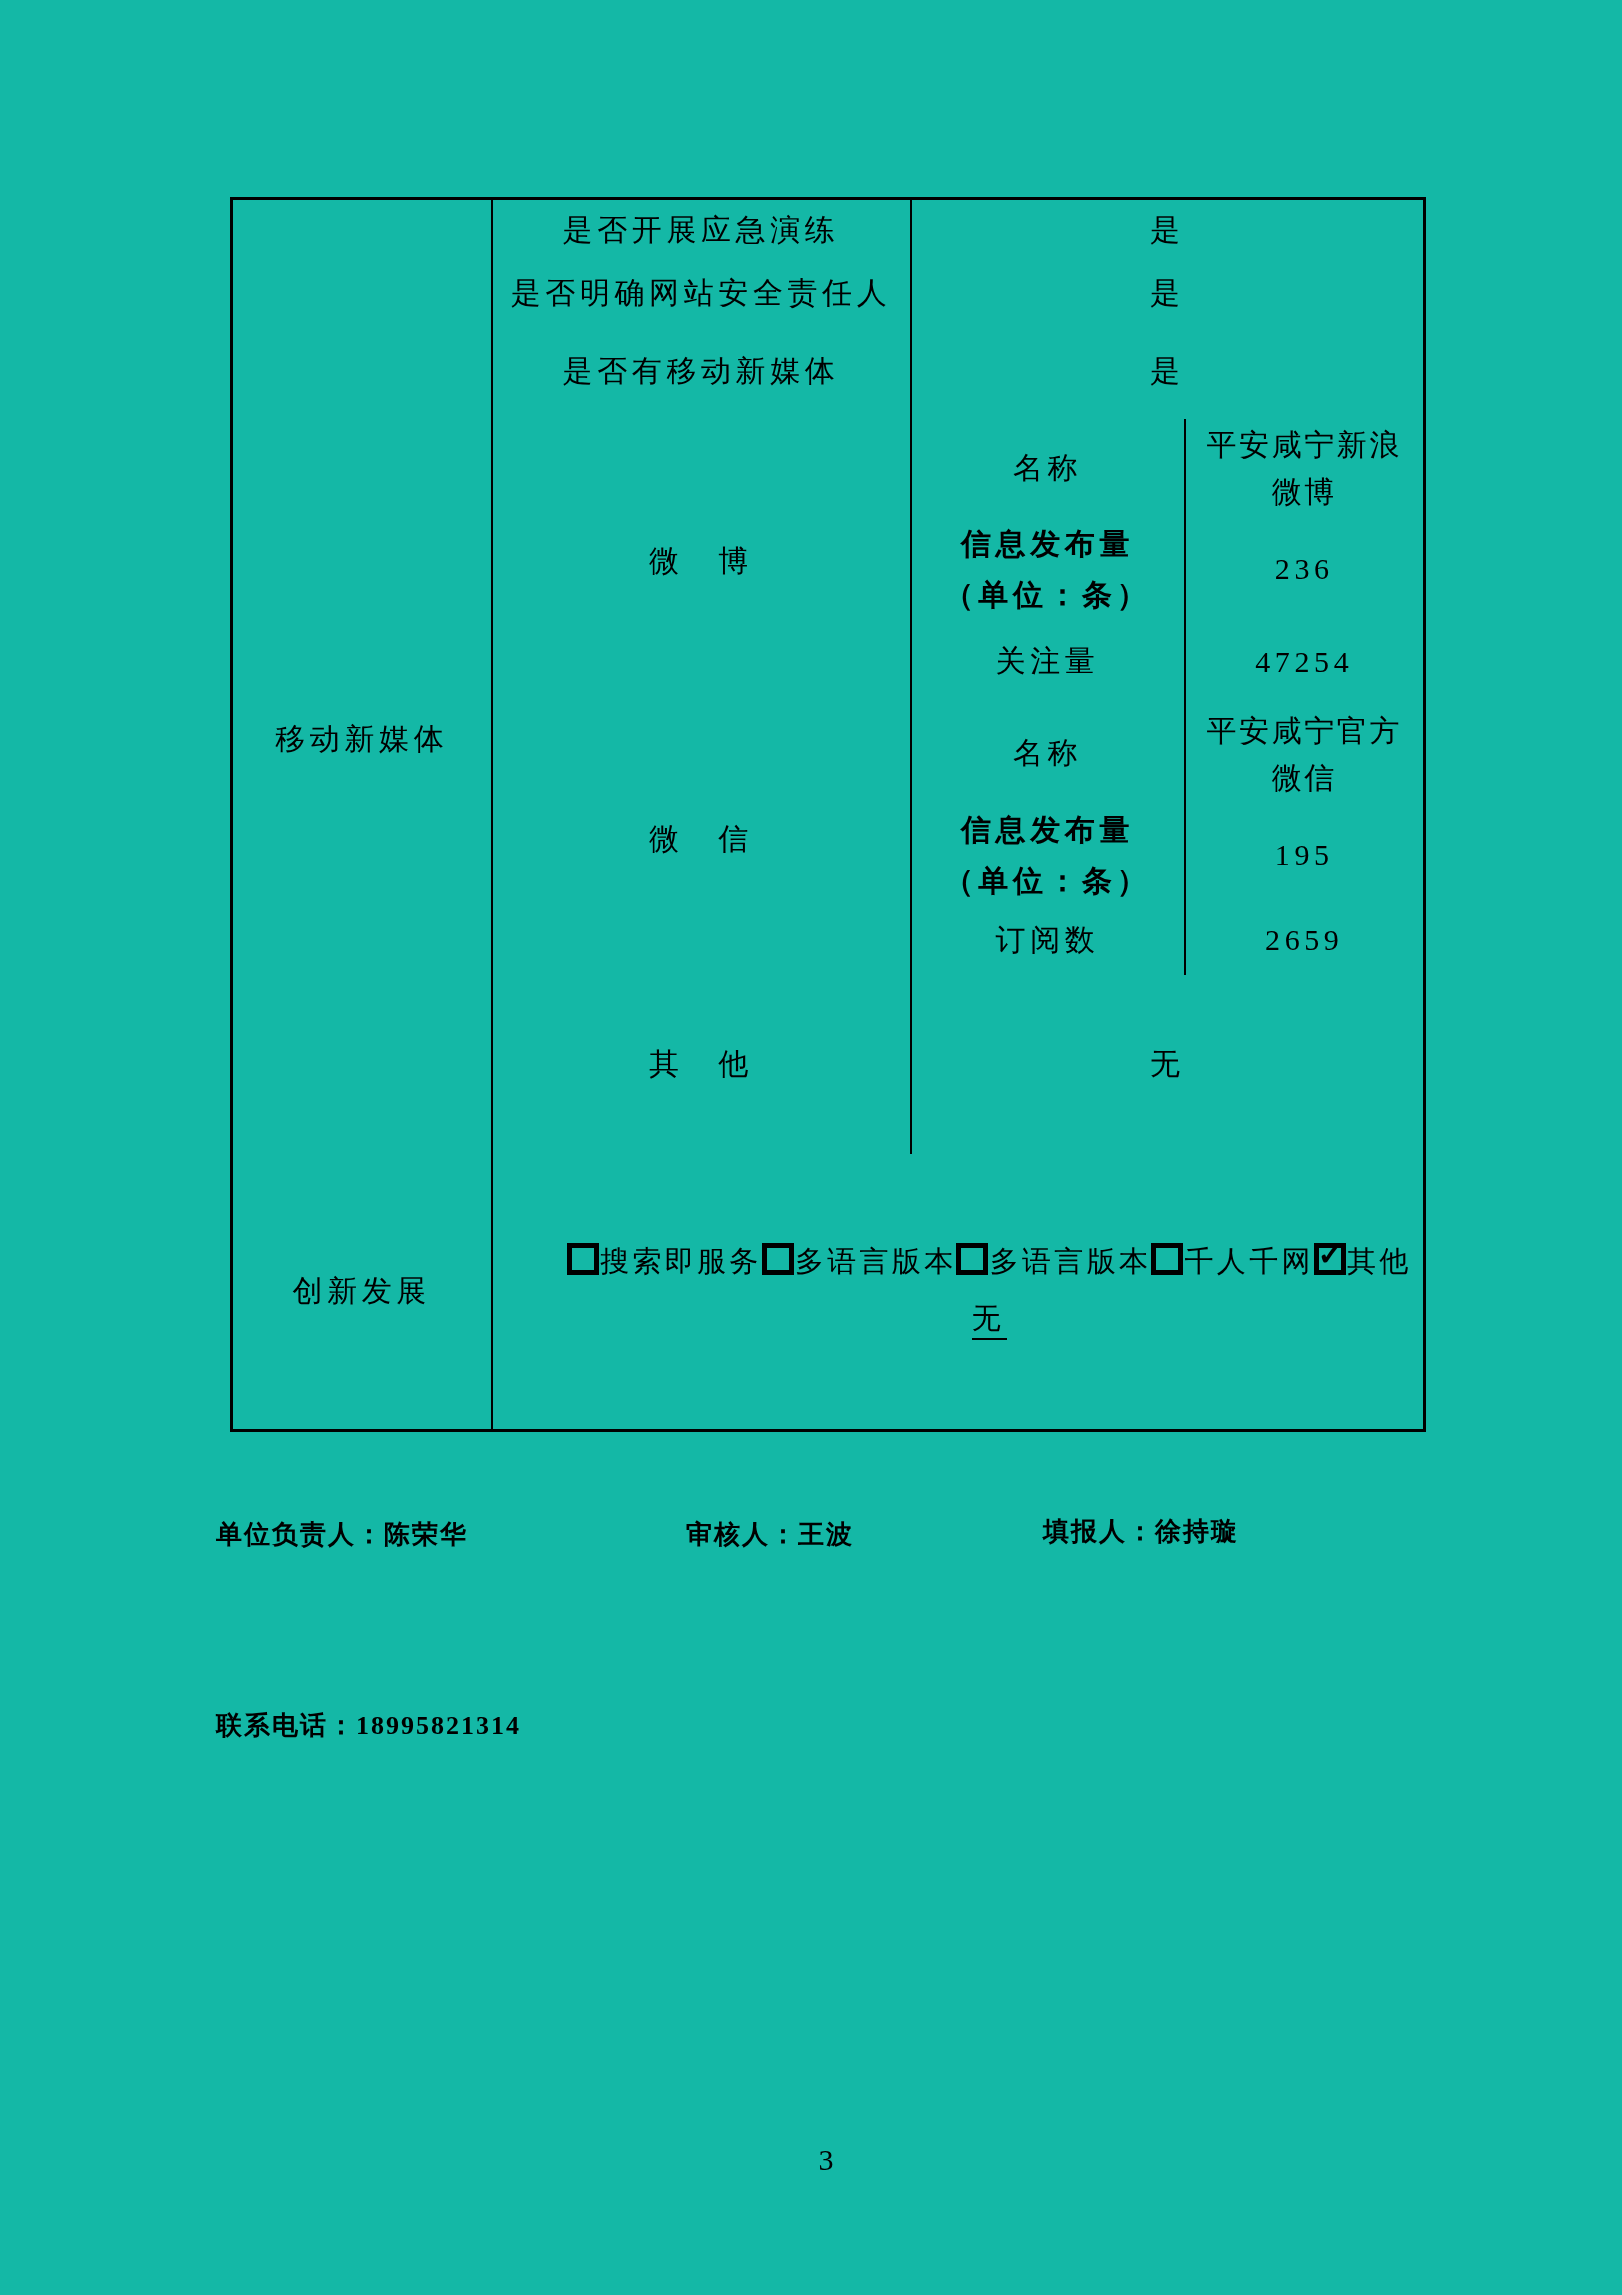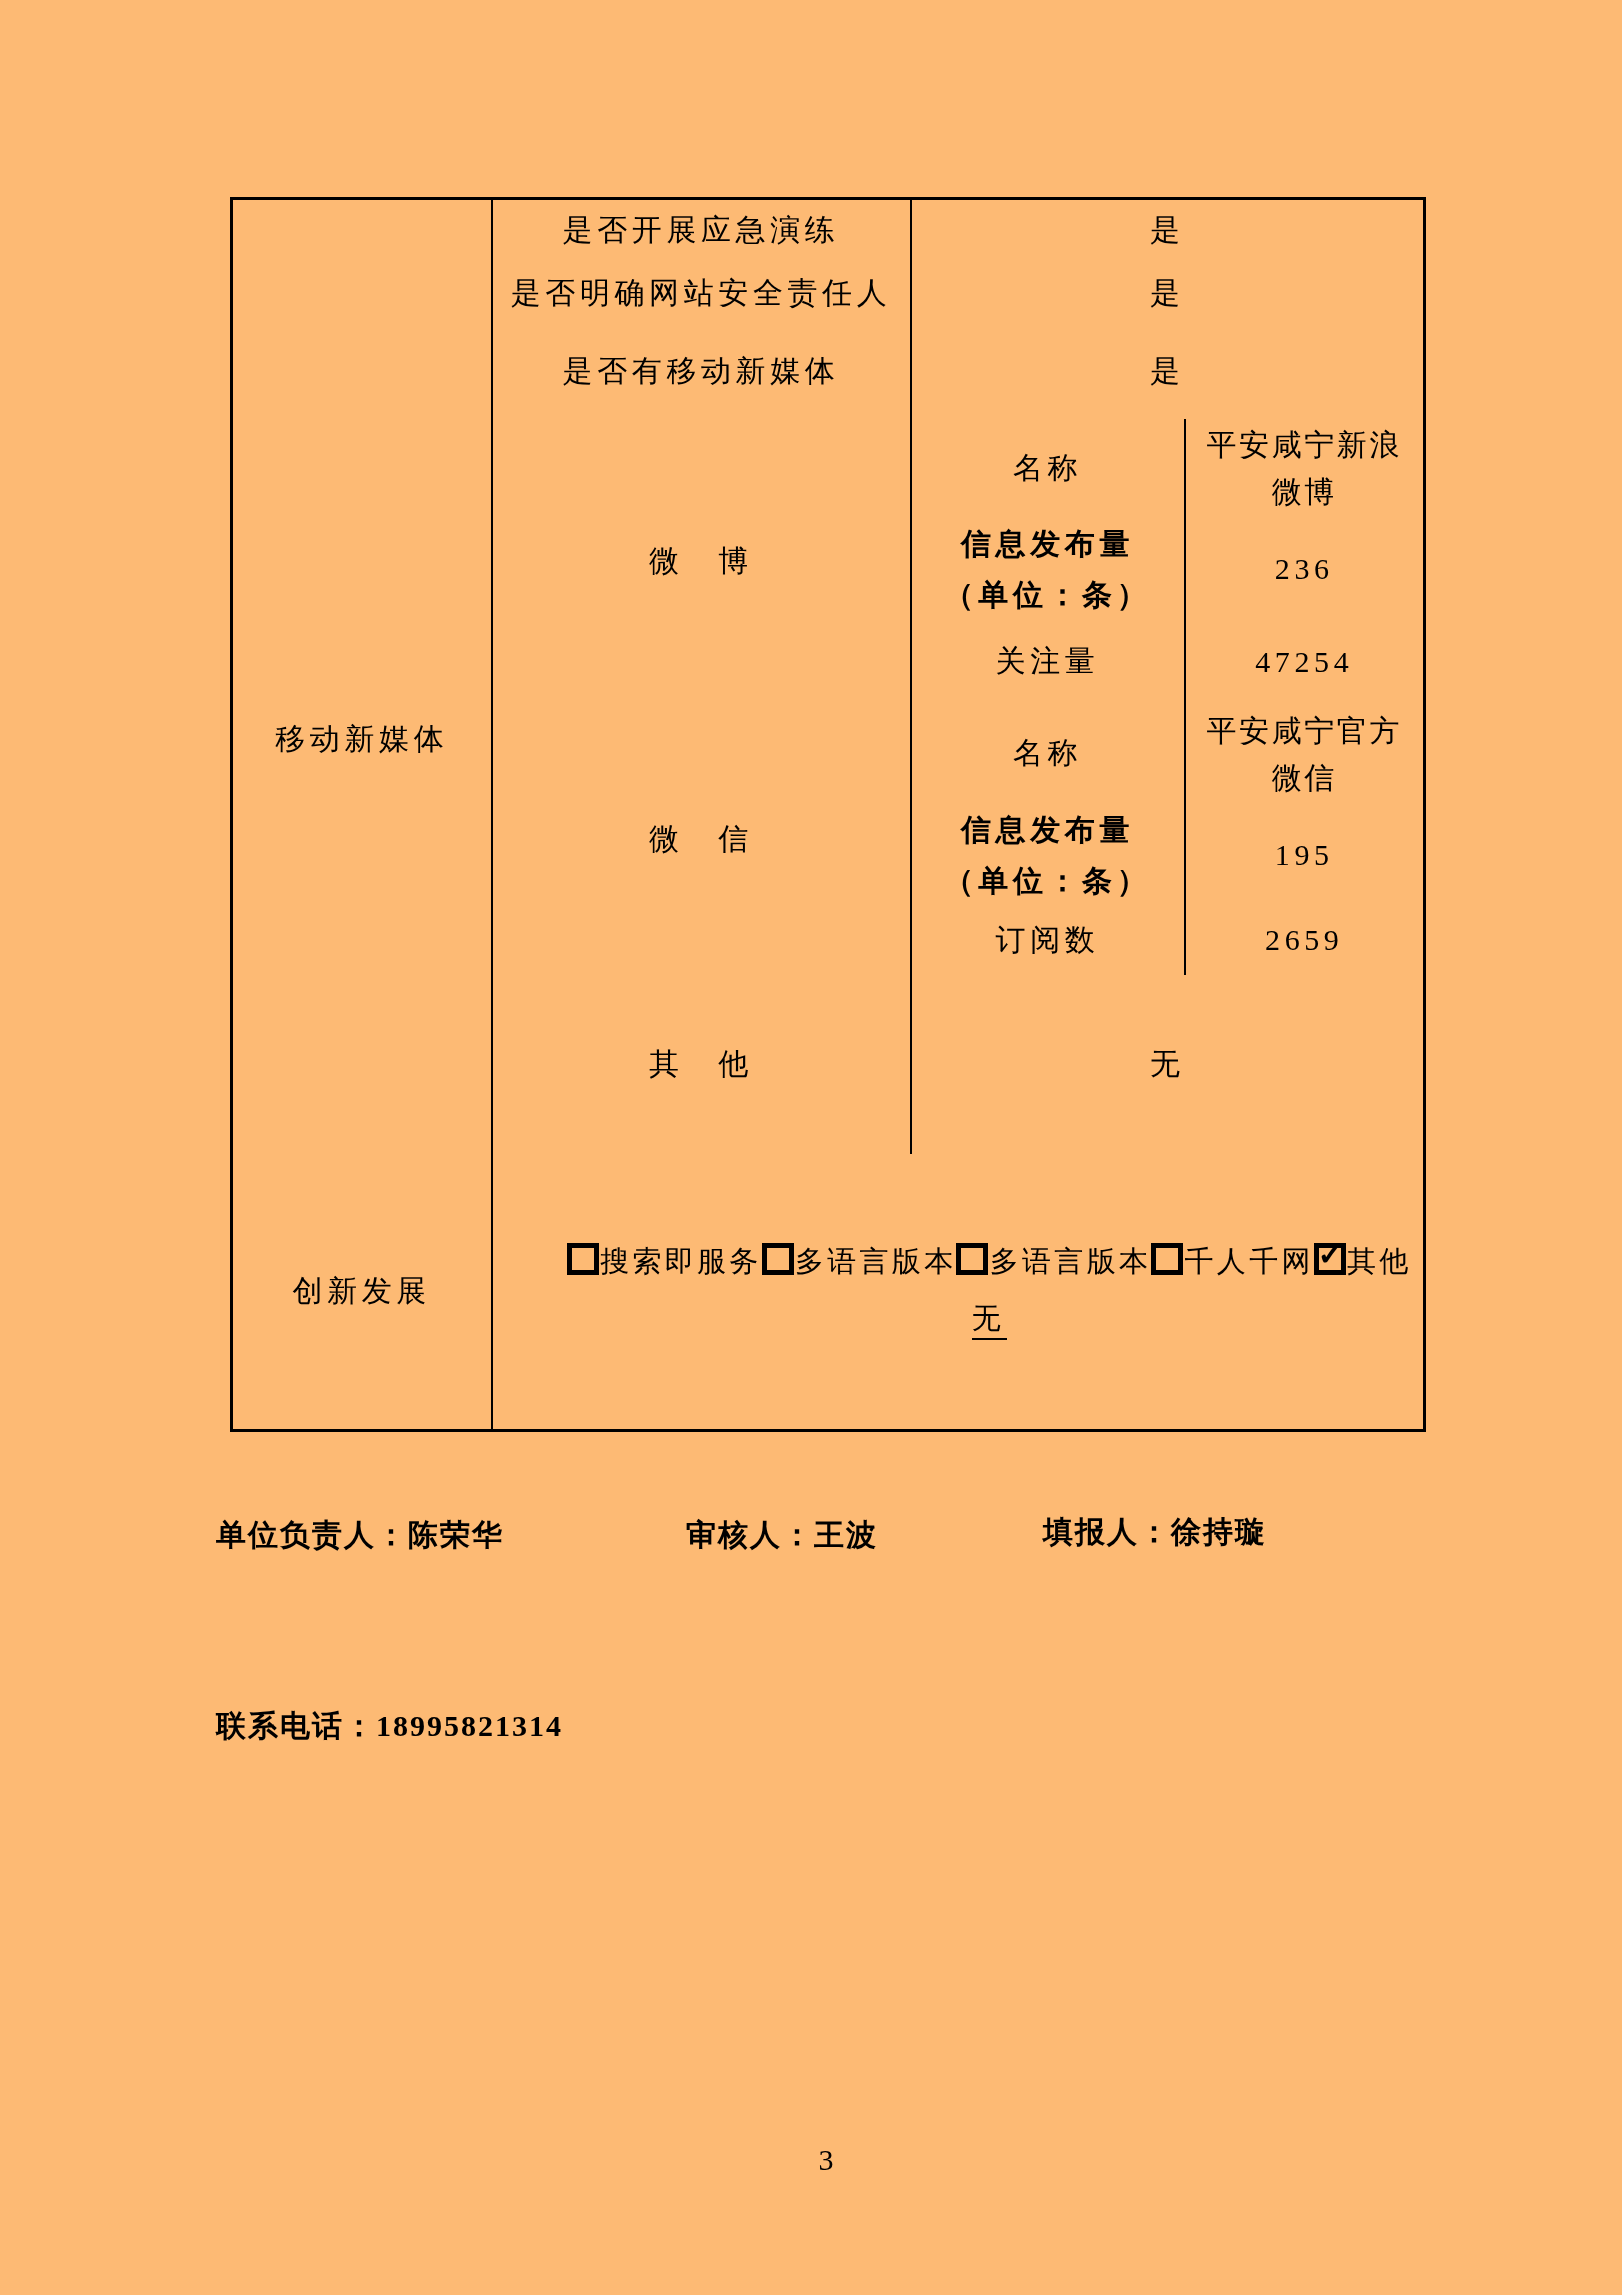--- a/index.html
+++ b/index.html
@@ -1,19 +1,19 @@
 <!DOCTYPE html>
 <html style="font-size:10.5px"><head>
 <meta charset="utf-8">
 <style>
   html,body{margin:0;padding:0;background:#888;}
   .page{
     position:relative;
     width:1623px;height:2295px;
-    background:#fdba74;
+    background:#14b8a6;
     color:#000000;
     font-family:"Liberation Serif","DejaVu Serif",serif;
     overflow:hidden;
   }
   table.report{
     position:absolute;left:230px;top:197px;
     width:1192px;
     border-collapse:collapse;
     table-layout:fixed;
     border:3.3px solid #000;
@@ -69,21 +69,21 @@
     position:absolute;top:-9.2px;left:-1.3px;
     font-size:31px;font-weight:bold;line-height:34px;
   }
   .underlined{
     display:inline-block;
     border-bottom:2.6px solid #000;
     padding:0 1.3px 2.6px 0;
   }
   .fline{
     position:absolute;
-    font-size:30px;
+    font-size:26px;
     font-weight:bold;
     letter-spacing:2px;
     white-space:nowrap;
     line-height:39px;
   }
   .pagenum{
     position:absolute;
     top:2140px;left:728px;width:196px;
     text-align:center;
     font-size:30px;

